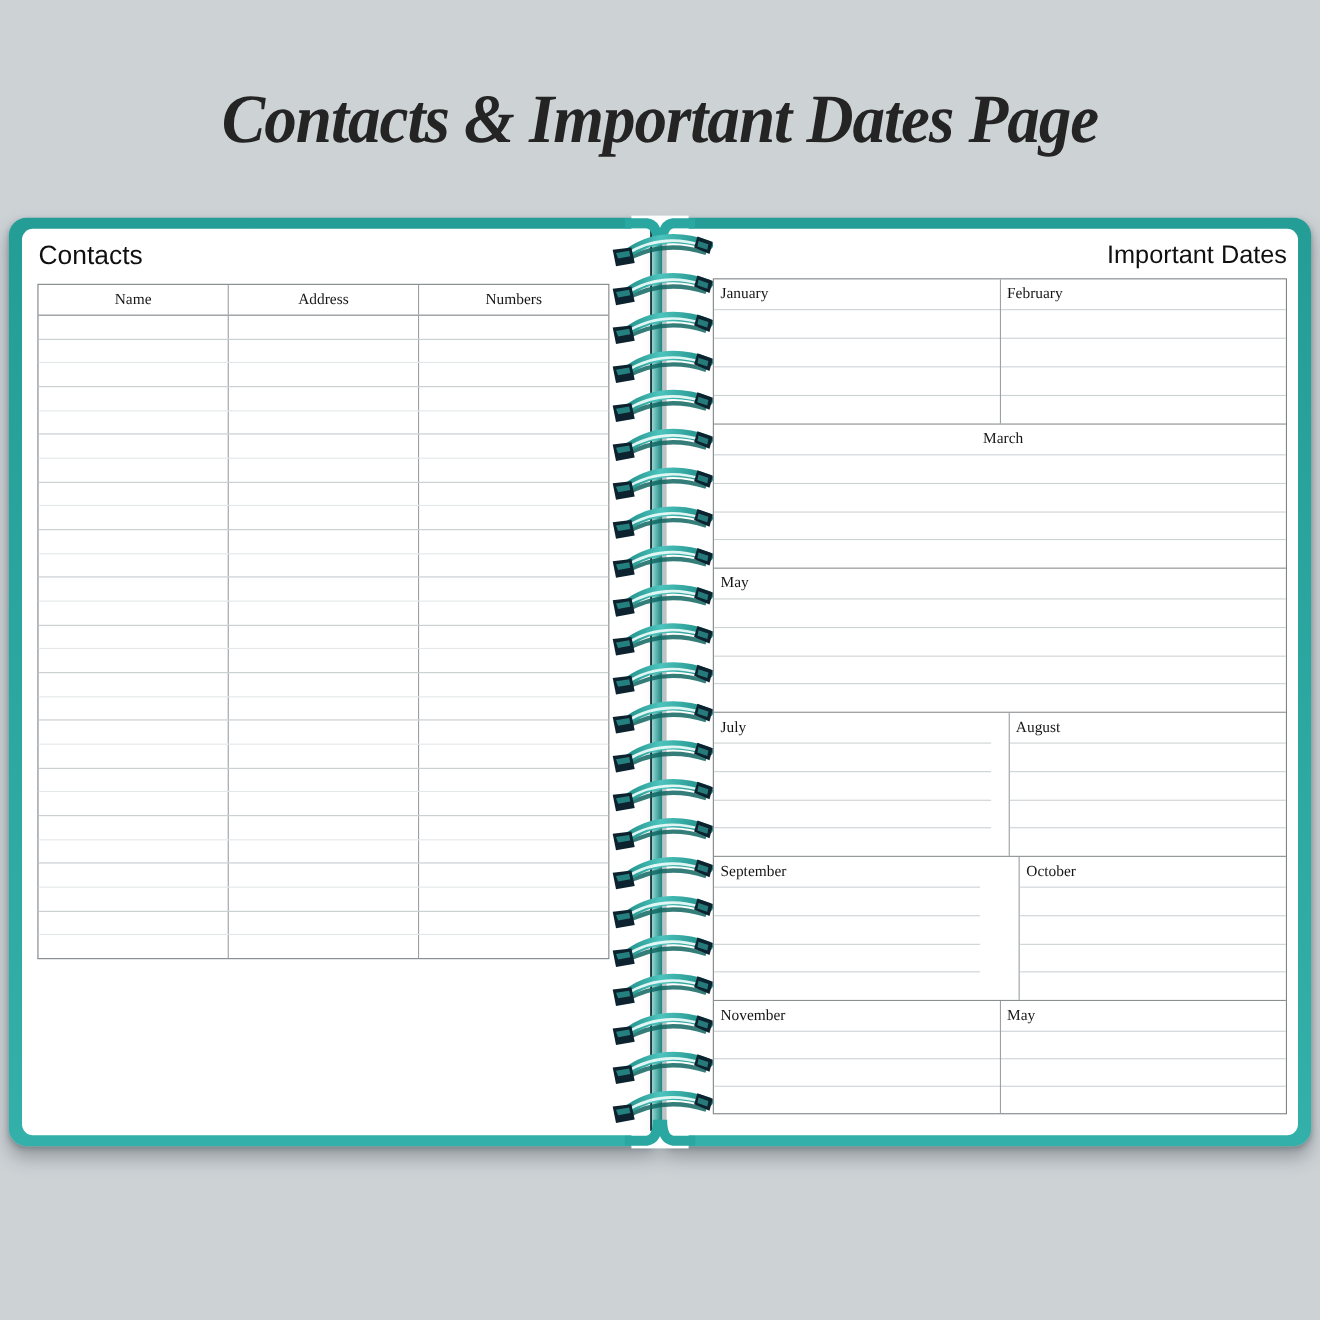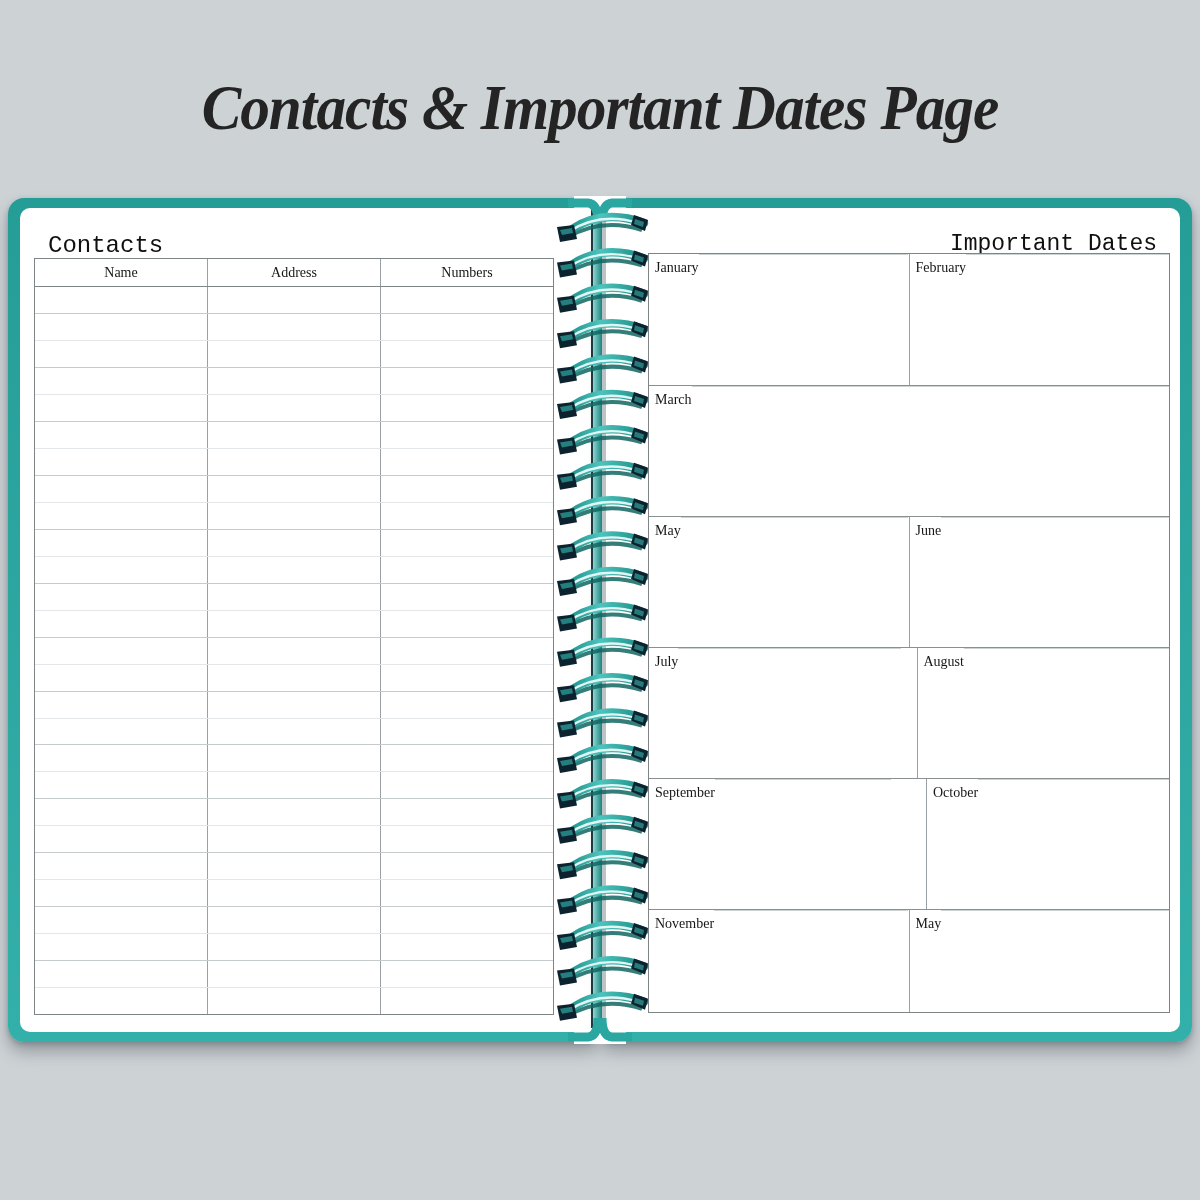--- a/index.html
+++ b/index.html
@@ -32,29 +32,29 @@
     background:linear-gradient(180deg,#259d97,#33b0a9);
     box-shadow:0 10px 16px rgba(66,76,82,.40),0 2px 5px rgba(66,76,82,.30);
   }
   .page-left{left:0;border-radius:16px 10px 10px 16px}
   .page-right{left:594px;border-radius:10px 16px 16px 10px}
   .page-inner{position:absolute;top:10px;bottom:10px;background:var(--page)}
   .page-left .page-inner{left:12px;right:0;border-radius:10px 0 0 10px}
   .page-right .page-inner{left:0;right:12px;border-radius:0 10px 10px 0}
 
   .page-heading{
-    position:absolute;margin:13px;font-family:Liberation Mono, monospace;
+    position:absolute;margin:0;font-family:Liberation Sans, sans-serif;
     font-weight:normal;font-size:24px;color:#101010;line-height:26px;
   }
   .heading-left{left:15px;top:12px}
   .heading-right{right:10px;top:10px;font-size:23px}
 
   
   .ct{
-    position:absolute;left:14px;top:50px;width:520px;height:757px;
+    position:absolute;left:14px;top:50px;width:520px;height:614px;
     border:1.5px solid var(--table-border-dark);
     display:flex;flex-direction:column;background:#fff;
   }
   .ct-header{display:flex;height:28px;flex:none;border-bottom:1.5px solid var(--table-border-dark);}
   .ct-header .ct-cell{
     text-align:center;font-size:14px;color:#161616;line-height:27px;
   }
   .ct-cell{flex:1;min-width:0}
   .ct-cell + .ct-cell{border-left:1px solid var(--col-line)}
   .ct-body{flex:1;display:flex;flex-direction:column}
@@ -63,21 +63,21 @@
   .ct-row:last-child{border-bottom:none}
 
   
   .mt{
     position:absolute;left:46px;top:45px;width:522px;height:760px;
     border:1.5px solid var(--table-border-dark);
     display:flex;flex-direction:column;background:#fff;
   }
   .mg{display:flex;flex:none}
   .mg + .mg{border-top:1px solid #8a8f92}
-  .mg-col{flex:1;display:flex;flex-direction:row;min-width:0}
+  .mg-col{flex:1;display:flex;flex-direction:column;min-width:0}
   .mg-col + .mg-col{border-left:1px solid var(--col-line)}
   .mg-label{
     height:27px;flex:none;line-height:28px;padding-left:6px;
     font-size:14px;color:#161616;white-space:nowrap;
   }
   .mg-row{flex:1;border-top:1px solid var(--table-line-light)}
 
   
   .spine{position:absolute;left:540px;top:-2px;width:104px;height:848px;overflow:visible}
 </style>
@@ -265,27 +265,20 @@
                 <div class="mg-label">March</div>
                 <div class="mg-row"></div>
                 <div class="mg-row"></div>
                 <div class="mg-row"></div>
                 <div class="mg-row"></div>
               </div>
             </div>
             <div class="mg" style="height: 131px;">
               <div class="mg-col">
                 <div class="mg-label">May</div>
-                <div class="mg-row"></div>
-                <div class="mg-row"></div>
-                <div class="mg-row"></div>
-                <div class="mg-row"></div>
-              </div>
-              <div class="mg-col">
-                <div class="mg-label">June</div>
                 <div class="mg-row"></div>
                 <div class="mg-row"></div>
                 <div class="mg-row"></div>
                 <div class="mg-row"></div>
               </div>
             </div>
             <div class="mg" style="height: 131px; gap: 16px;">
               <div class="mg-col">
                 <div class="mg-label">July</div>
                 <div class="mg-row"></div>

